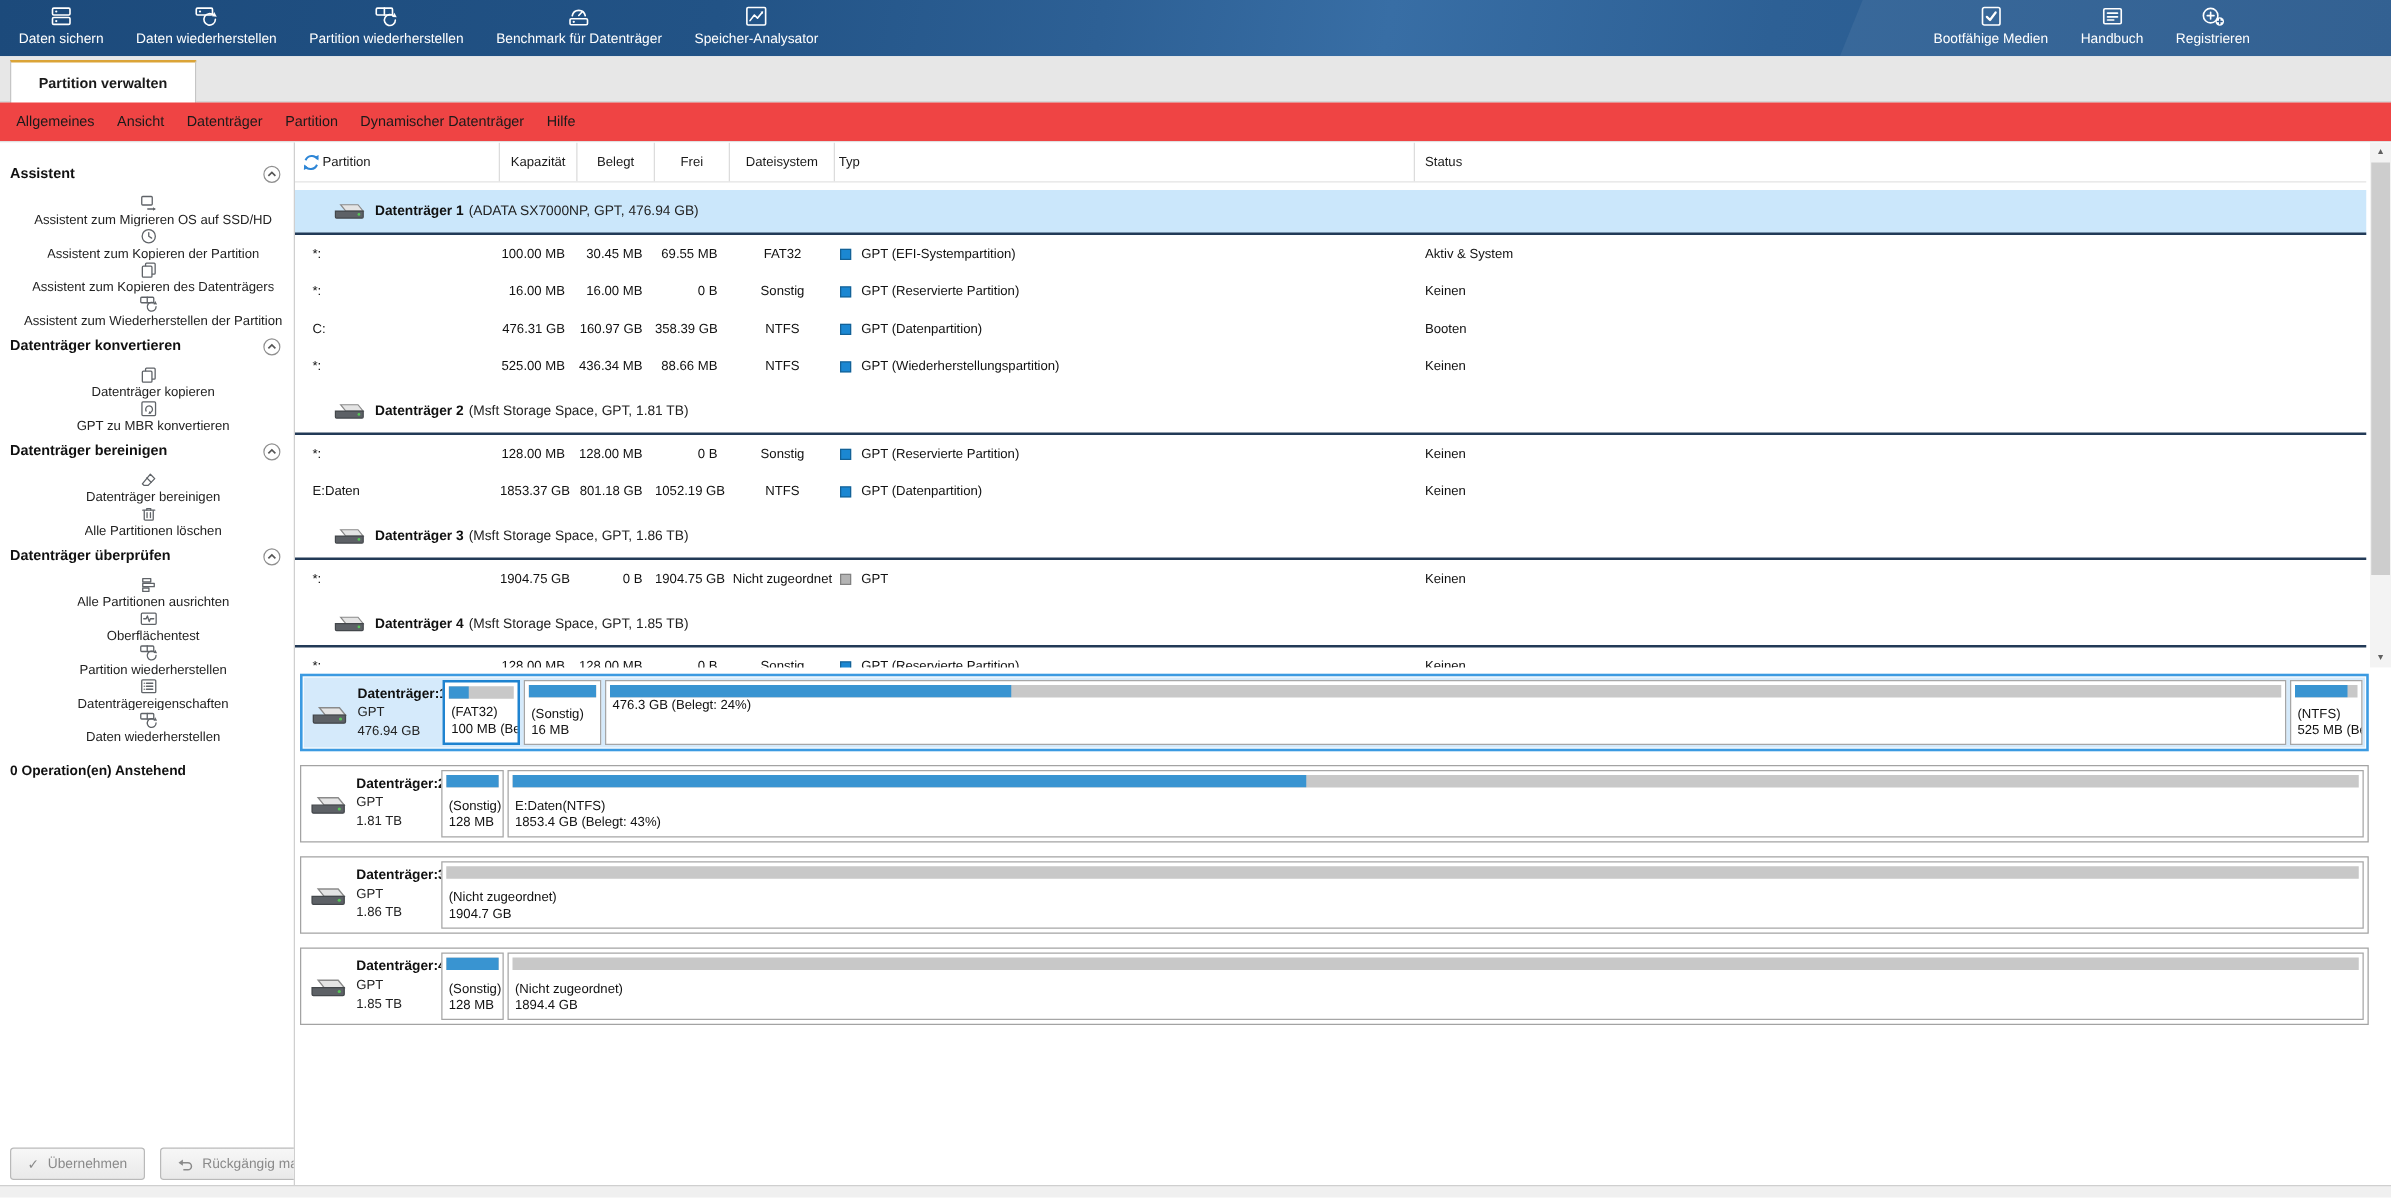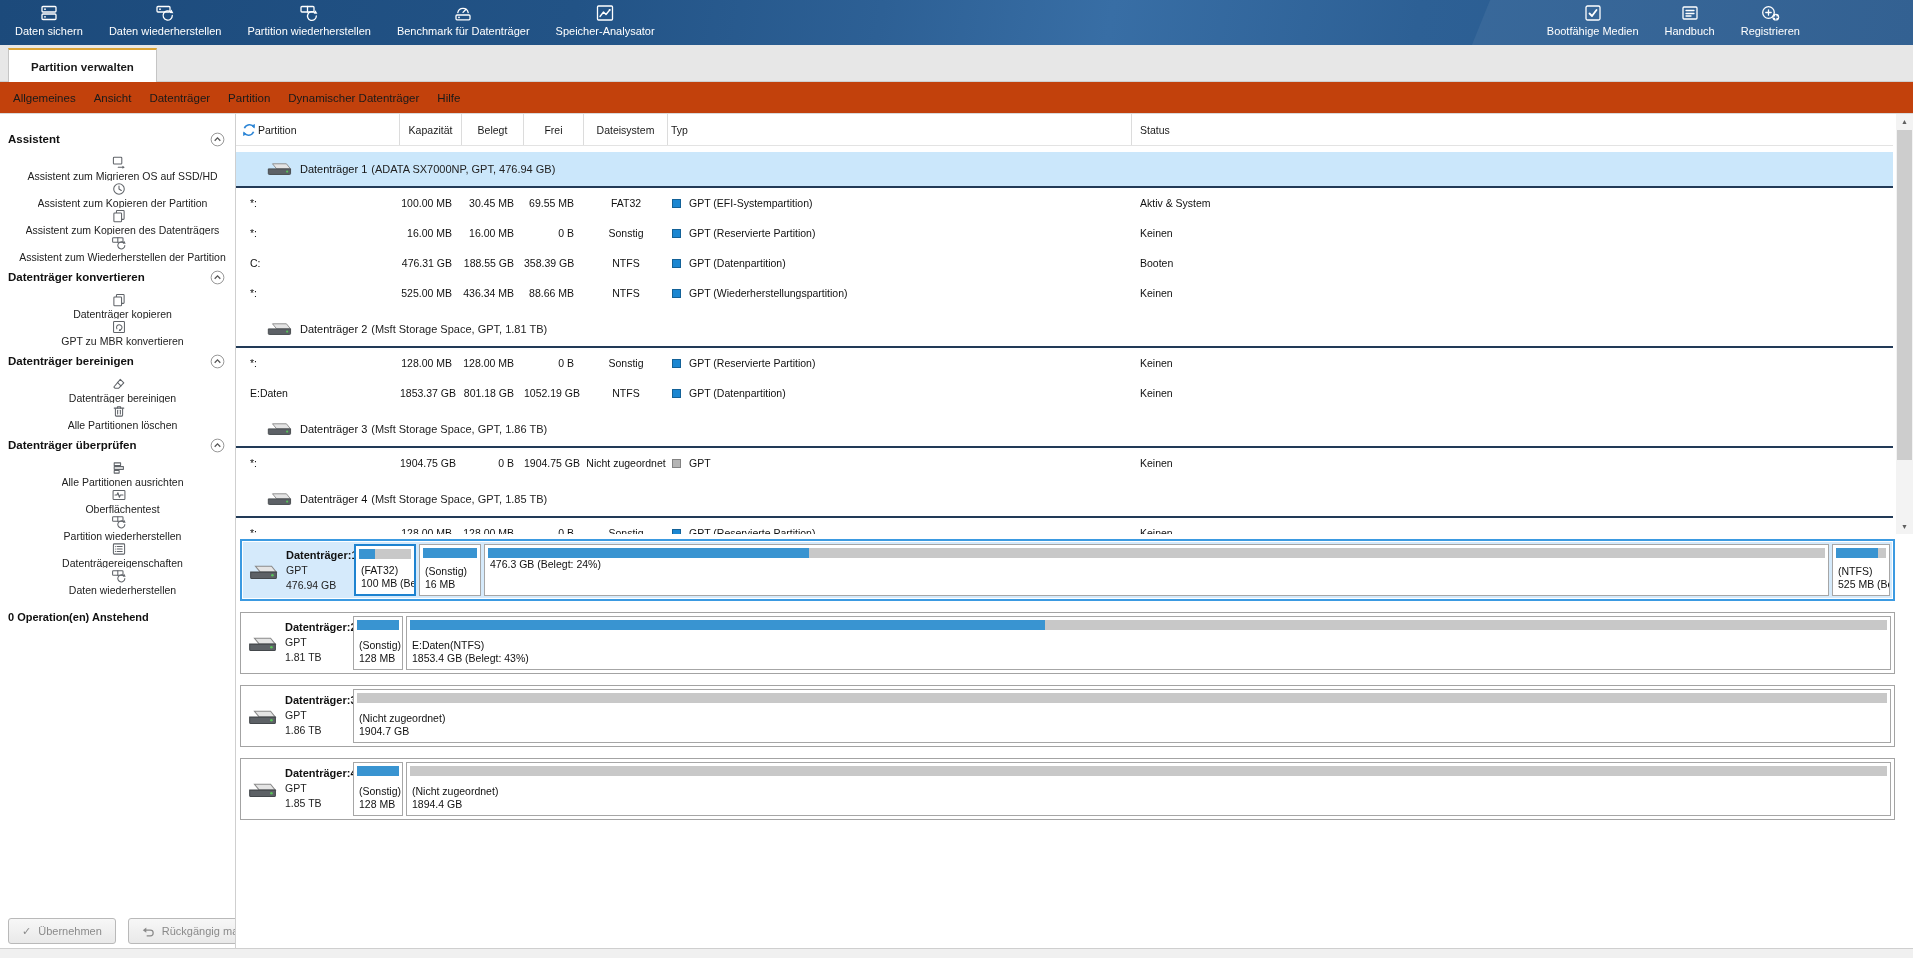--- a/index.html
+++ b/index.html
@@ -24,21 +24,21 @@
 
   
   .tabrow{position:absolute;left:0;top:45px;width:100%;height:37px;background:#e7e7e7;
     border-bottom:1px solid #cfcfcf;box-sizing:border-box;}
   .tab{position:absolute;left:8px;top:3px;height:35px;background:#fff;
     border:1px solid #c5c5c5;border-bottom:none;border-top:2px solid #dba437;
     display:flex;align-items:center;padding:0 22px;box-sizing:border-box;}
   .tab span{font-size:11.5px;font-weight:bold;color:#1a1a1a;white-space:nowrap;}
 
   
-  .menubar{position:absolute;left:0;top:82px;width:100%;height:31px;background:#c2410c;
+  .menubar{position:absolute;left:0;top:82px;width:100%;height:31px;background:#ef4444;
     display:flex;align-items:center;padding-left:4px;box-sizing:border-box;}
   .menu-item{font-size:11.5px;color:#1a1a1a;padding:4px 9px;cursor:pointer;white-space:nowrap;}
 
   
   .content{position:absolute;left:0;top:113px;width:100%;height:835px;
     border-top:1px solid #d9d9d9;box-sizing:border-box;background:#fff;}
 
   
   .sidebar{position:absolute;left:0;top:0;width:236px;height:100%;
     border-right:1px solid #cfcfcf;box-sizing:border-box;background:#fff;overflow:hidden;}
@@ -70,21 +70,21 @@
   .th.c-cap,.th.c-used,.th.c-free,.th.c-fs{justify-content:center;text-align:center;}
   .th.c-part{padding-left:22px;}
   .th.c-type{padding-left:3px;}
   .th.c-status{padding-left:8px;border-right:none;}
   .refresh{position:absolute;left:5px;top:8px;width:16px;height:16px;cursor:pointer;z-index:3;}
   .tbody{width:1657px;padding-top:2px;}
   .group-row{height:34px;border-bottom:2px solid #223a57;display:flex;align-items:center;
     margin-top:4px;cursor:pointer;}
   .group-row.sel{background:#cbe7fb;}
   .group-row .dico{margin-left:30px;width:26px;height:17px;flex:0 0 26px;}
-  .group-row .gname{font-size:11px;font-weight:normal;color:#111;margin-left:8px;white-space:nowrap;}
+  .group-row .gname{font-size:11px;font-weight:bold;color:#111;margin-left:8px;white-space:nowrap;}
   .group-row .ginfo{font-size:11px;color:#222;margin-left:4px;white-space:nowrap;}
   .p-row{height:30px;cursor:pointer;}
   .td{font-size:10.5px;color:#111;white-space:nowrap;}
   .td.c-part{padding-left:14px;}
   .td.c-cap,.td.c-used,.td.c-free{text-align:right;padding-right:10px;}
   .td.c-fs{text-align:center;}
   .td.c-type{display:flex;align-items:center;gap:8px;padding-left:4px;}
   .td.c-status{padding-left:8px;}
   .sq{width:9px;height:9px;display:inline-block;box-sizing:border-box;border:1px solid rgba(0,0,0,.28);}
 
@@ -468,21 +468,21 @@
               <div class="td c-fs">Sonstig</div>
               <div class="td c-type">
                 <span class="sq" style="background: rgb(27, 135, 210);"></span>
                 <span>GPT (Reservierte Partition)</span>
               </div>
               <div class="td c-status">Keinen</div>
             </div>
             <div class="p-row grid">
               <div class="td c-part">C:</div>
               <div class="td c-cap">476.31 GB</div>
-              <div class="td c-used">188.55 GB</div>
+              <div class="td c-used">160.97 GB</div>
               <div class="td c-free">358.39 GB</div>
               <div class="td c-fs">NTFS</div>
               <div class="td c-type">
                 <span class="sq" style="background: rgb(27, 135, 210);"></span>
                 <span>GPT (Datenpartition)</span>
               </div>
               <div class="td c-status">Booten</div>
             </div>
             <div class="p-row grid">
               <div class="td c-part">*:</div>

